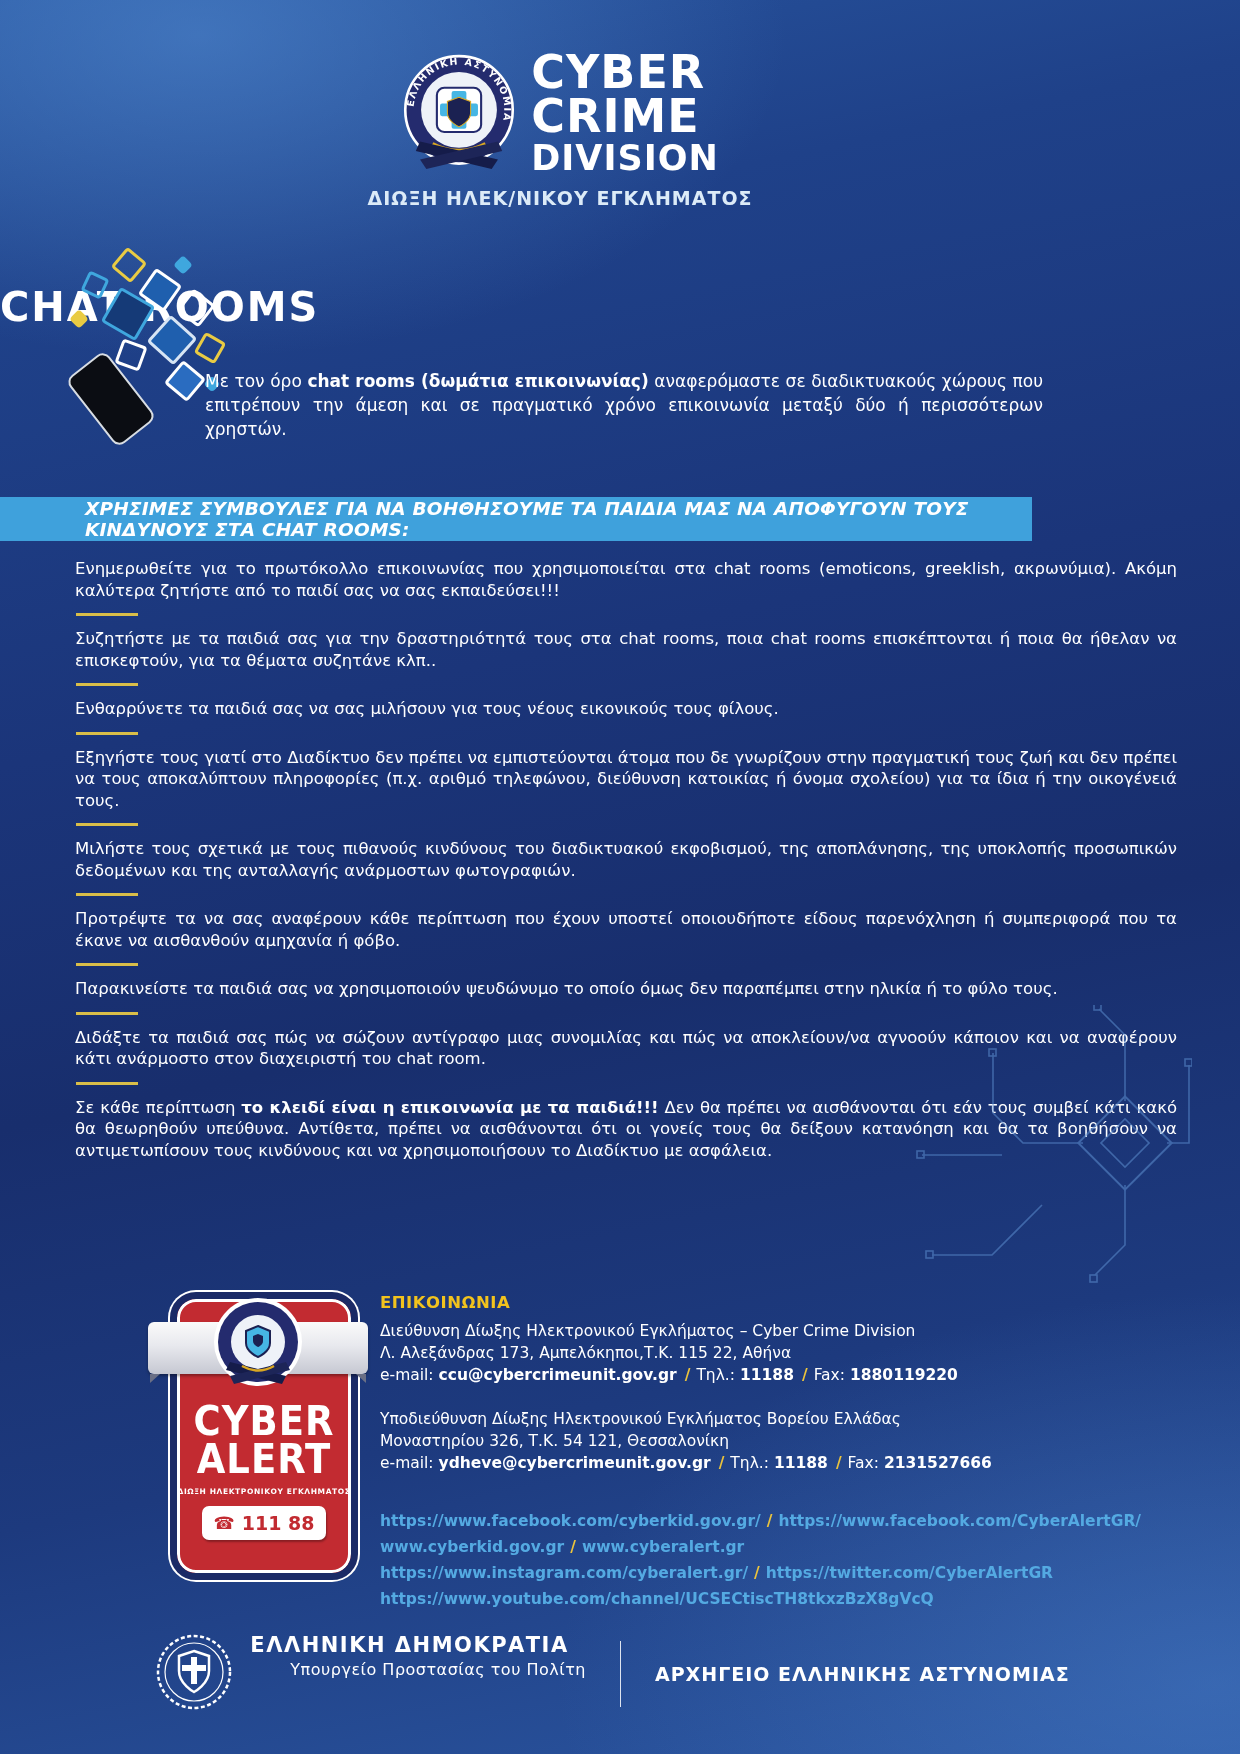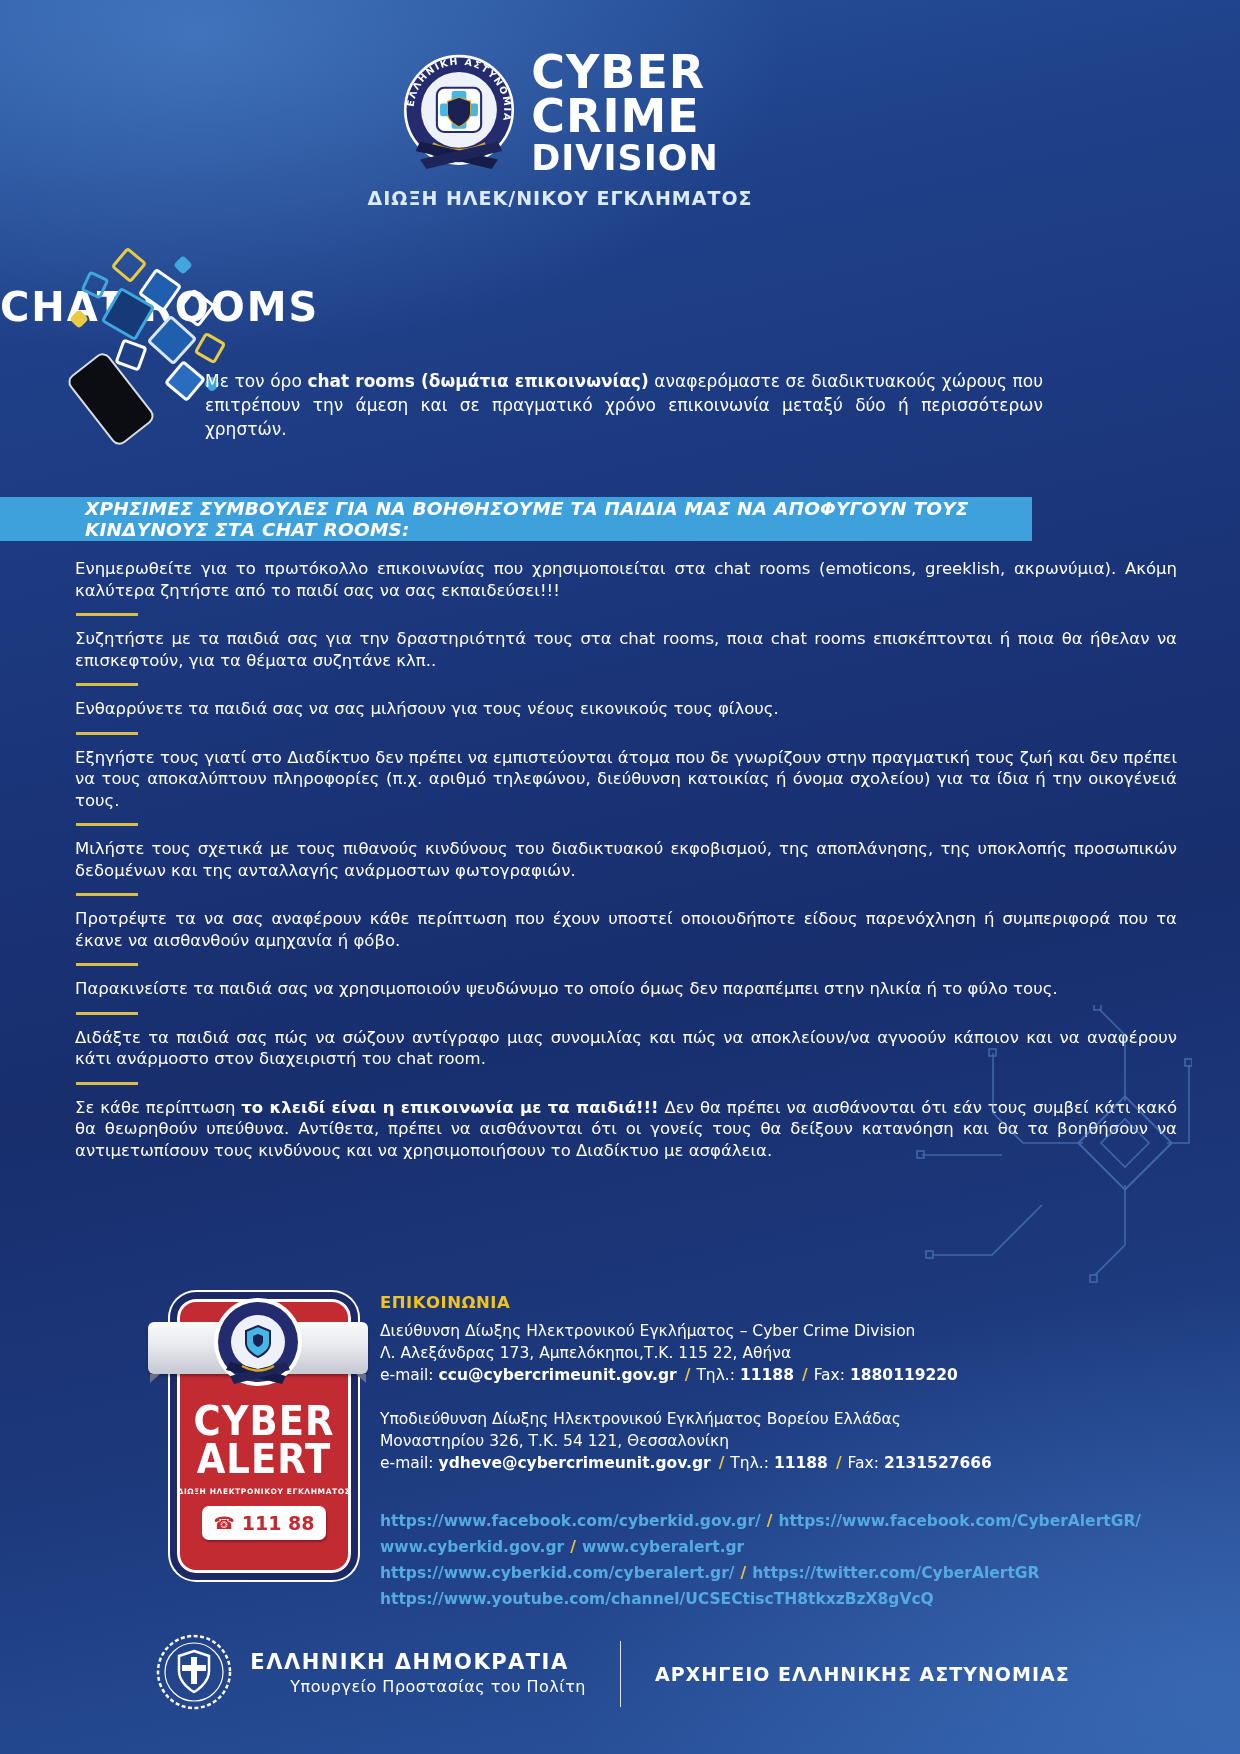--- a/index.html
+++ b/index.html
@@ -56,21 +56,21 @@
   .office{margin-bottom:22px;}
   .lbl{margin-right:5px;}
   .val{margin-right:2px;}
   .slash{color:#ecc43c;font-weight:bold;margin:0 6px;}
   .email{cursor:pointer;}
   
   .links{position:absolute;left:380px;top:1508px;font-size:15.5px;line-height:26px;font-weight:bold;color:#54aae2;}
   .links a,.links .lnk{color:#54aae2;text-decoration:none;cursor:pointer;}
   
   .footer{position:absolute;top:1632px;left:0;width:1240px;display:flex;align-items:center;justify-content:center;gap:34px;transform:translateX(-8px);}
-  .footer-left{display:flex;align-items:center;gap:16px;}
+  .footer-left{display:flex;gap:16px;}
   .f-org{font-size:21px;font-weight:bold;letter-spacing:1.5px;line-height:26px;}
   .f-sub{font-size:16px;letter-spacing:.5px;line-height:24px;margin-left:40px;}
   .f-divider{width:1px;height:66px;background:rgba(255,255,255,.85);}
   .f-right{font-size:19px;font-weight:bold;letter-spacing:1px;}
 </style>
 </head>
 <body>
 
 <div class="page">
 
@@ -208,21 +208,21 @@
       <div>Μοναστηρίου 326, Τ.Κ. 54 121, Θεσσαλονίκη</div>
       <div>
         <span class="lbl">e-mail:</span><strong class="val email">ydheve@cybercrimeunit.gov.gr</strong><span class="slash">/</span><span class="lbl">Τηλ.:</span><strong class="val">11188</strong><span class="slash">/</span><span class="lbl">Fax:</span><strong class="val">2131527666</strong>
       </div>
     </div>
   </div>
 
   <div class="links">
     <div><span class="lnk">https://www.facebook.com/cyberkid.gov.gr/</span><span class="slash">/</span><span class="lnk">https://www.facebook.com/CyberAlertGR/</span></div>
     <div><span class="lnk">www.cyberkid.gov.gr</span><span class="slash">/</span><span class="lnk">www.cyberalert.gr</span></div>
-    <div><span class="lnk">https://www.cyberkid.com/cyberalert.gr/</span><span class="slash">/</span><span class="lnk">https://twitter.com/CyberAlertGR</span></div>
+    <div><span class="lnk">https://www.instagram.com/cyberalert.gr/</span><span class="slash">/</span><span class="lnk">https://twitter.com/CyberAlertGR</span></div>
     <div><span class="lnk">https://www.youtube.com/channel/UCSECtiscTH8tkxzBzX8gVcQ</span></div>
   </div>
 
   <div class="footer">
     <div class="footer-left">
       <span>
         <svg width="80" height="80" viewBox="0 0 80 80" fill="none">
           <circle cx="40" cy="40" r="36" stroke="#ffffff" stroke-width="2.5" stroke-dasharray="4 2.5"></circle>
           <circle cx="40" cy="40" r="29" stroke="#ffffff" stroke-width="1.2"></circle>
           <path d="M40,19 l15,5 v15 c0,13 -15,21 -15,21 c0,0 -15,-8 -15,-21 v-15 z" stroke="#ffffff" stroke-width="2.5"></path>

